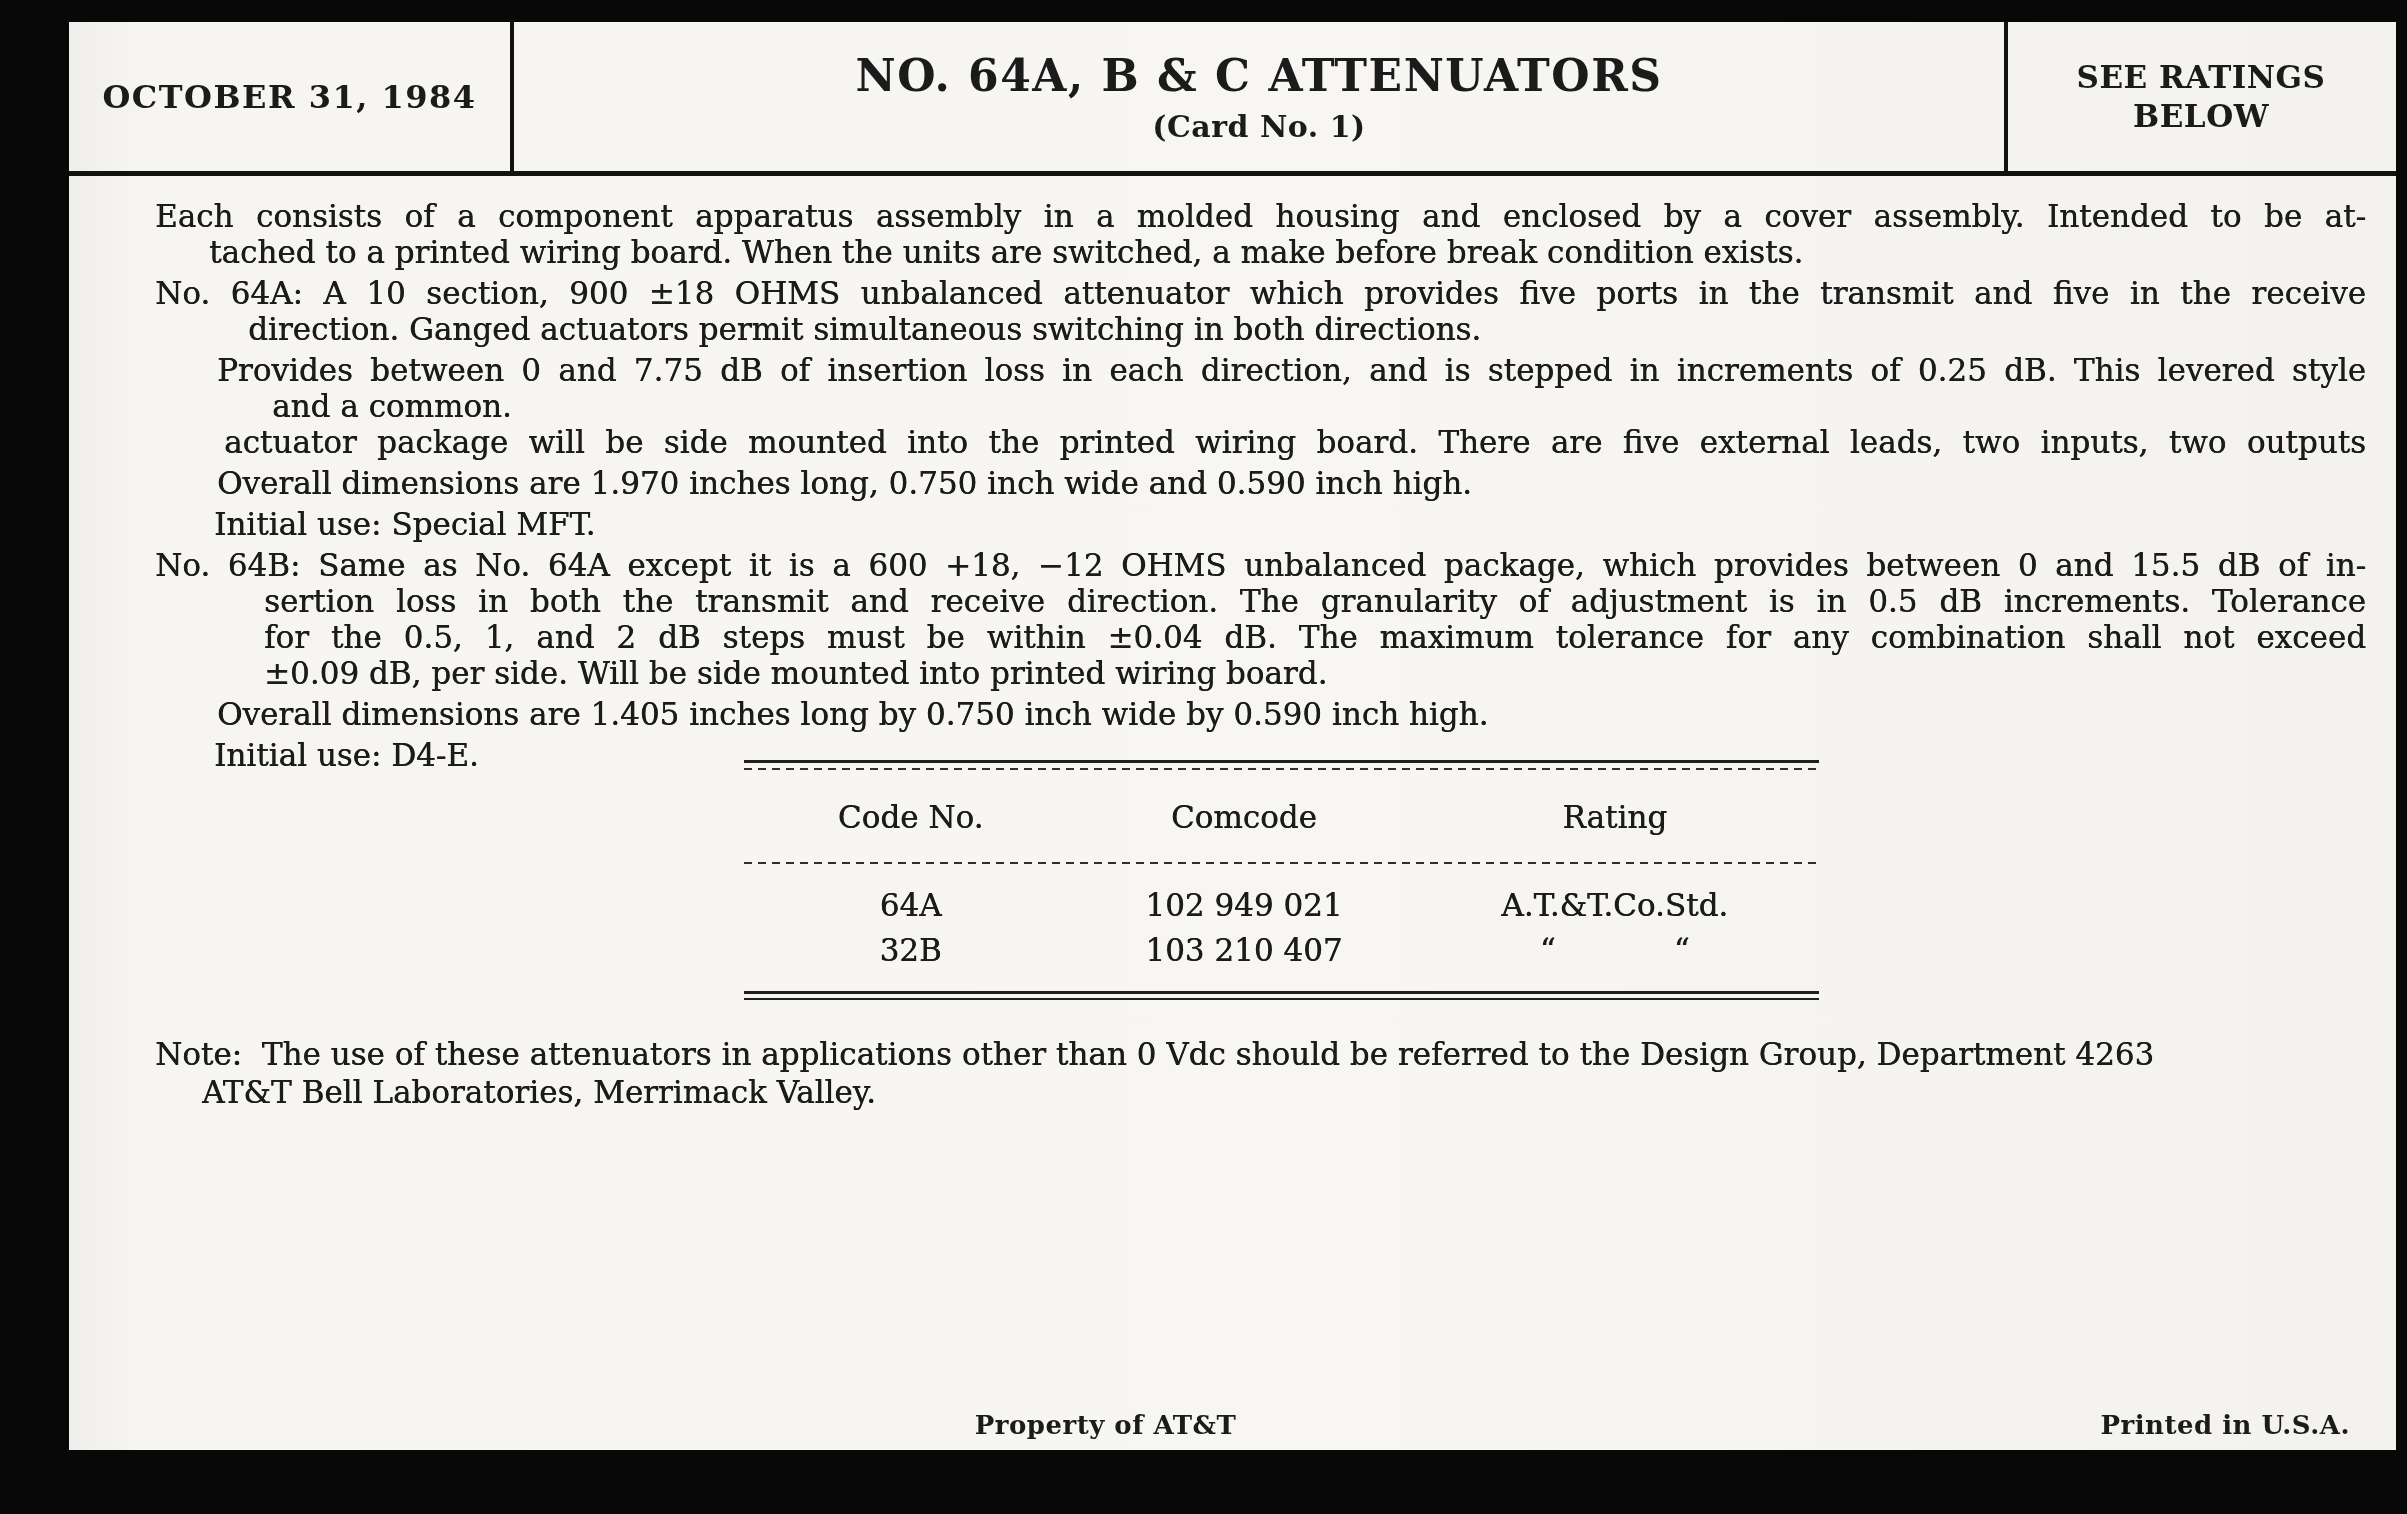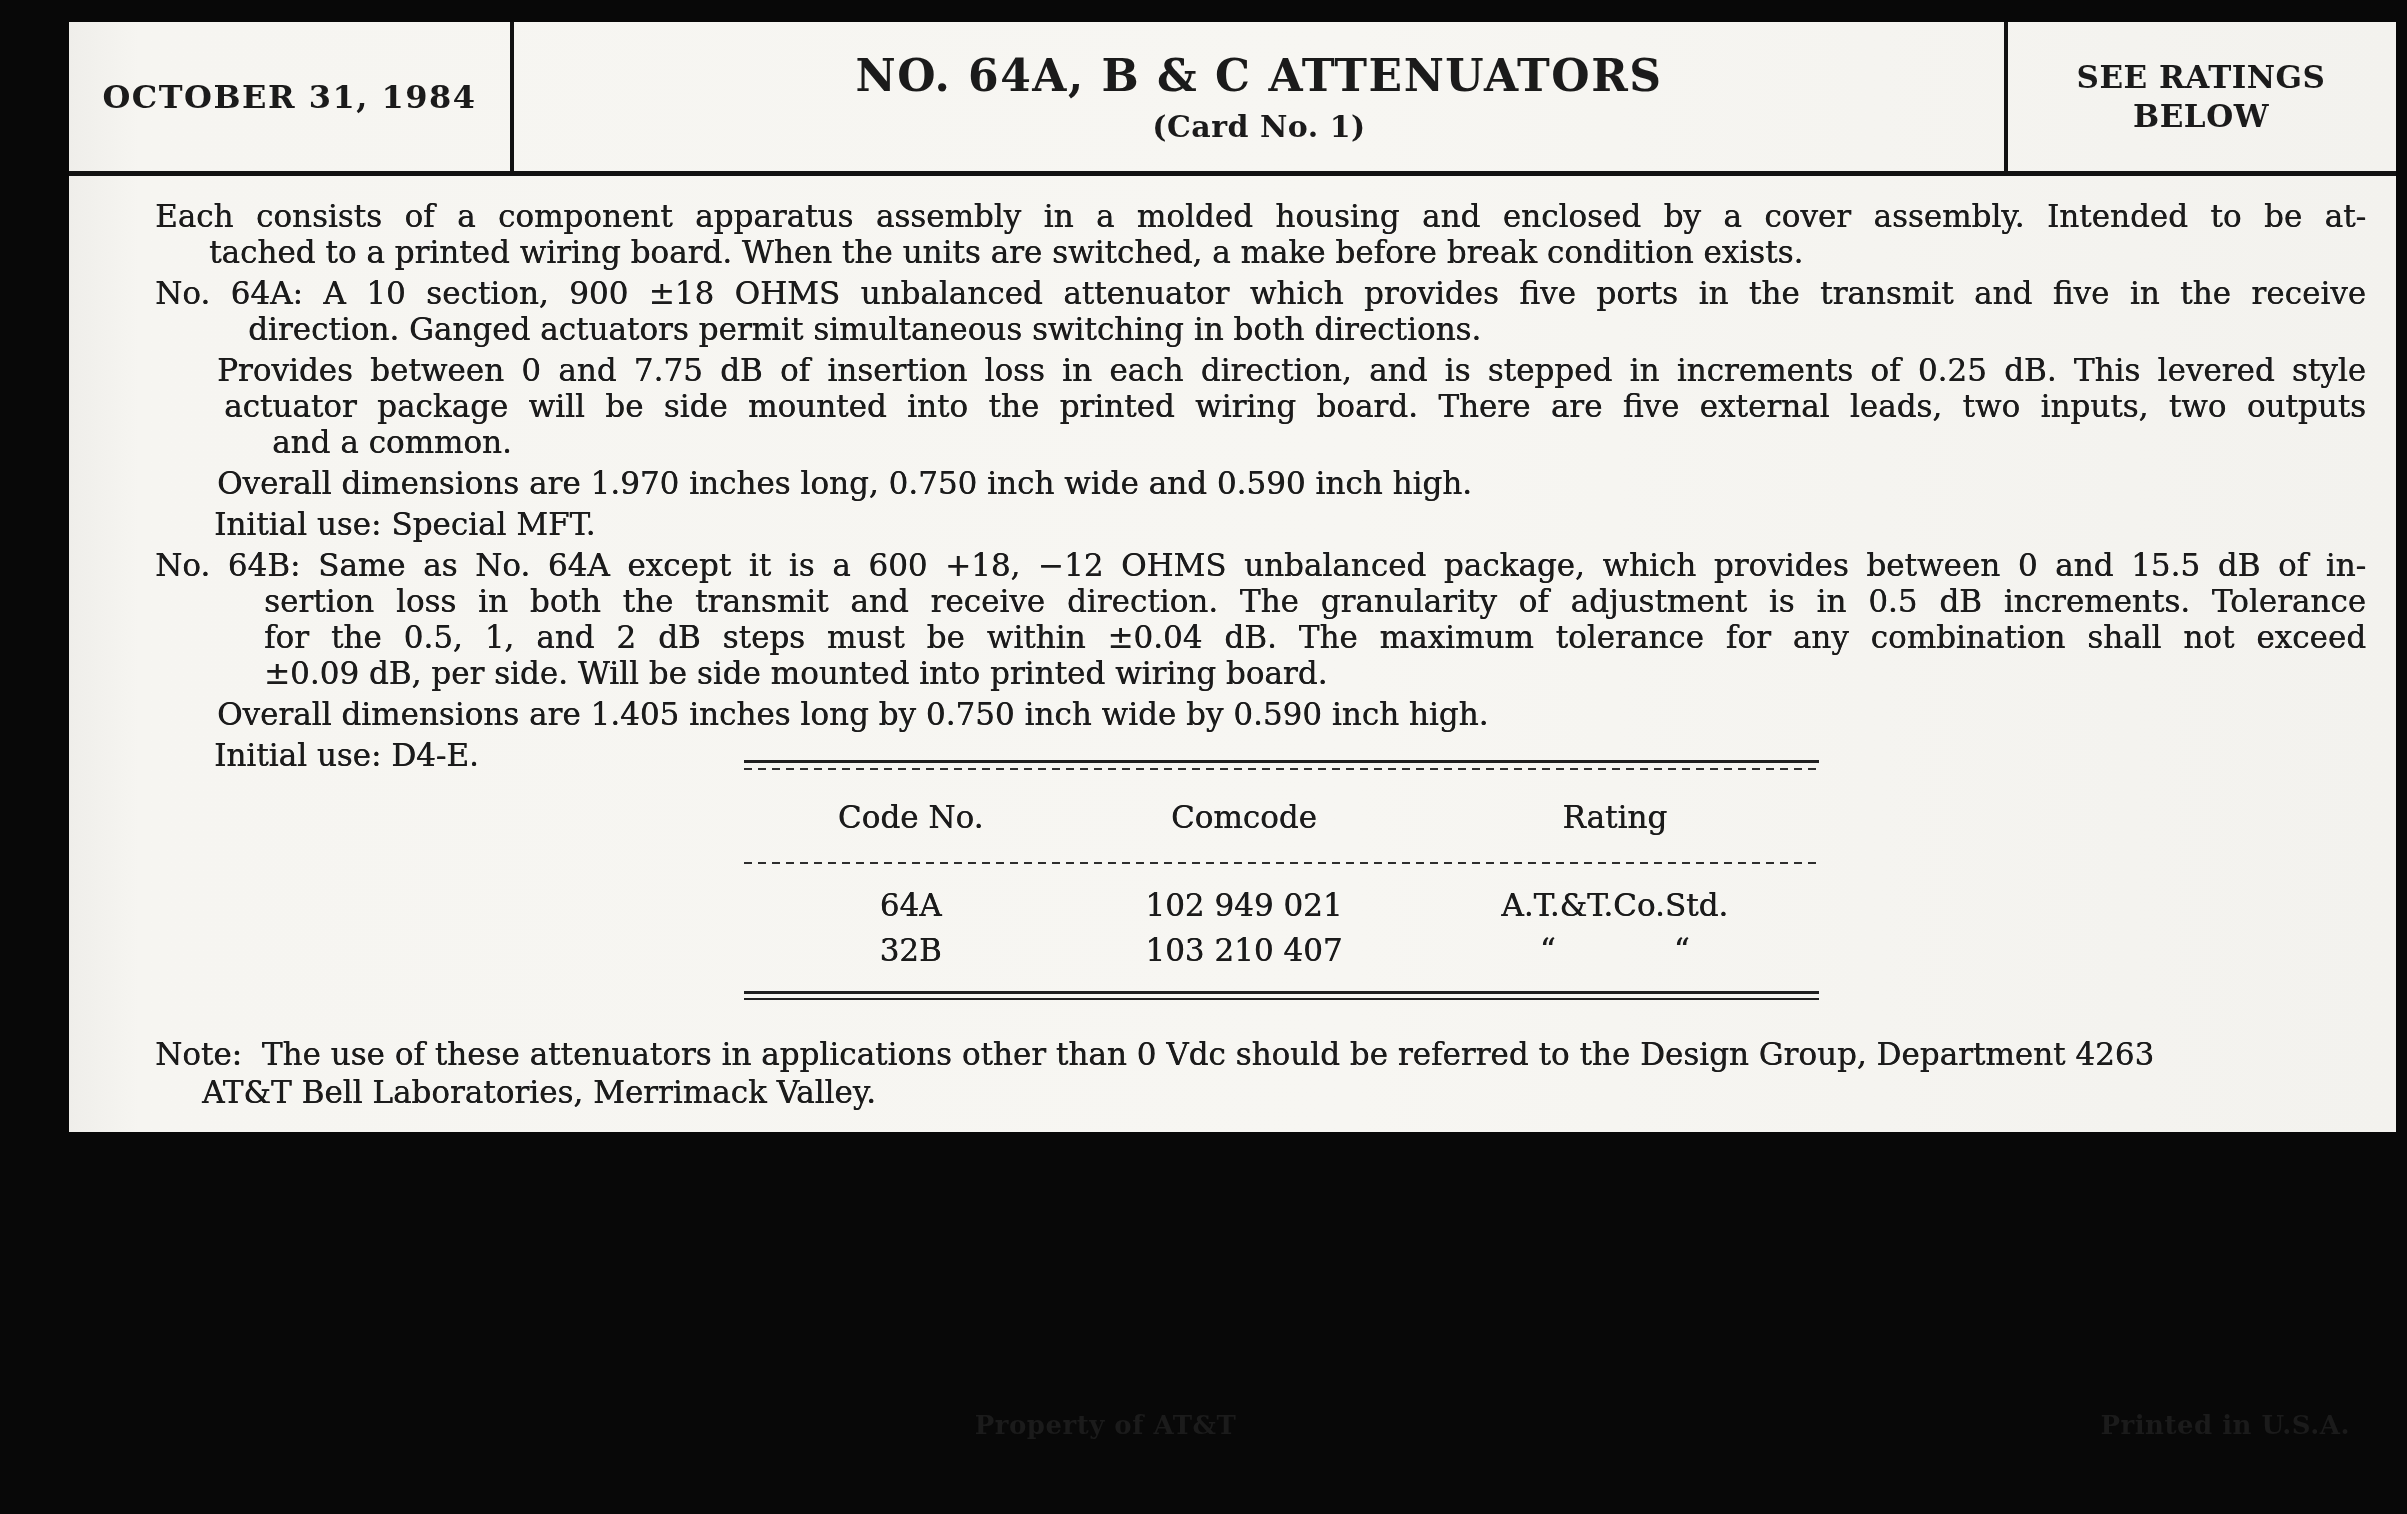--- a/index.html
+++ b/index.html
@@ -3,21 +3,21 @@
 <meta charset="utf-8">
 <style>
   * { box-sizing: border-box; }
   html, body { margin: 0; padding: 0; background: #000; }
   .scan {
     position: relative; width: 2408px; height: 1515px;
     background: #080808; overflow: hidden;
     font-family: "DejaVu Serif", serif; color: #1b1b1b;
   }
   .page {
-    position: absolute; left: 69px; top: 22px; width: 2327px; height: 1110px;
+    position: absolute; left: 69px; top: 22px; width: 2327px; height: 1428px;
     background: linear-gradient(90deg,#efeeea 0,#f6f5f1 3%,#f7f6f2 55%,#f3f2ee 100%);
   }
   
   .hcell { position: absolute; top: 0; height: 149px; display: flex; flex-direction: column; align-items: center; justify-content: center; }
   .cell-date { left: 0; width: 441px; }
   .cell-title { left: 445px; width: 1490px; }
   .cell-ratings { left: 1938px; width: 388px; }
   .date-text { font-size: 32px; font-weight: bold; letter-spacing: 1.5px; }
   .title-text { font-size: 44px; font-weight: bold; letter-spacing: 1.5px; }
   .subtitle-text { font-size: 30px; font-weight: bold; margin-top: 8px; letter-spacing: 0.5px; }
@@ -77,22 +77,22 @@
       <div class="para">
         <div class="ln jst">Each consists of a component apparatus assembly in a molded housing and enclosed by a cover assembly. Intended to be at-</div>
         <div class="ln i55">tached to a printed wiring board. When the units are switched, a make before break condition exists.</div>
       </div>
       <div class="para">
         <div class="ln jst">No. 64A: A 10 section, 900 ±18 OHMS unbalanced attenuator which provides five ports in the transmit and five in the receive</div>
         <div class="ln i94">direction. Ganged actuators permit simultaneous switching in both directions.</div>
       </div>
       <div class="para">
         <div class="ln jst i63">Provides between 0 and 7.75 dB of insertion loss in each direction, and is stepped in increments of 0.25 dB. This levered style</div>
+        <div class="ln i118">and a common.</div>
         <div class="ln jst i70">actuator package will be side mounted into the printed wiring board. There are five external leads, two inputs, two outputs</div>
-        <div class="ln i118">and a common.</div>
       </div>
       <div class="para">
         <div class="ln i63">Overall dimensions are 1.970 inches long, 0.750 inch wide and 0.590 inch high.</div>
       </div>
       <div class="para">
         <div class="ln i60">Initial use: Special MFT.</div>
       </div>
       <div class="para">
         <div class="ln jst">No. 64B: Same as No. 64A except it is a 600 +18, −12 OHMS unbalanced package, which provides between 0 and 15.5 dB of in-</div>
         <div class="ln jst i110">sertion loss in both the transmit and receive direction. The granularity of adjustment is in 0.5 dB increments. Tolerance</div>

